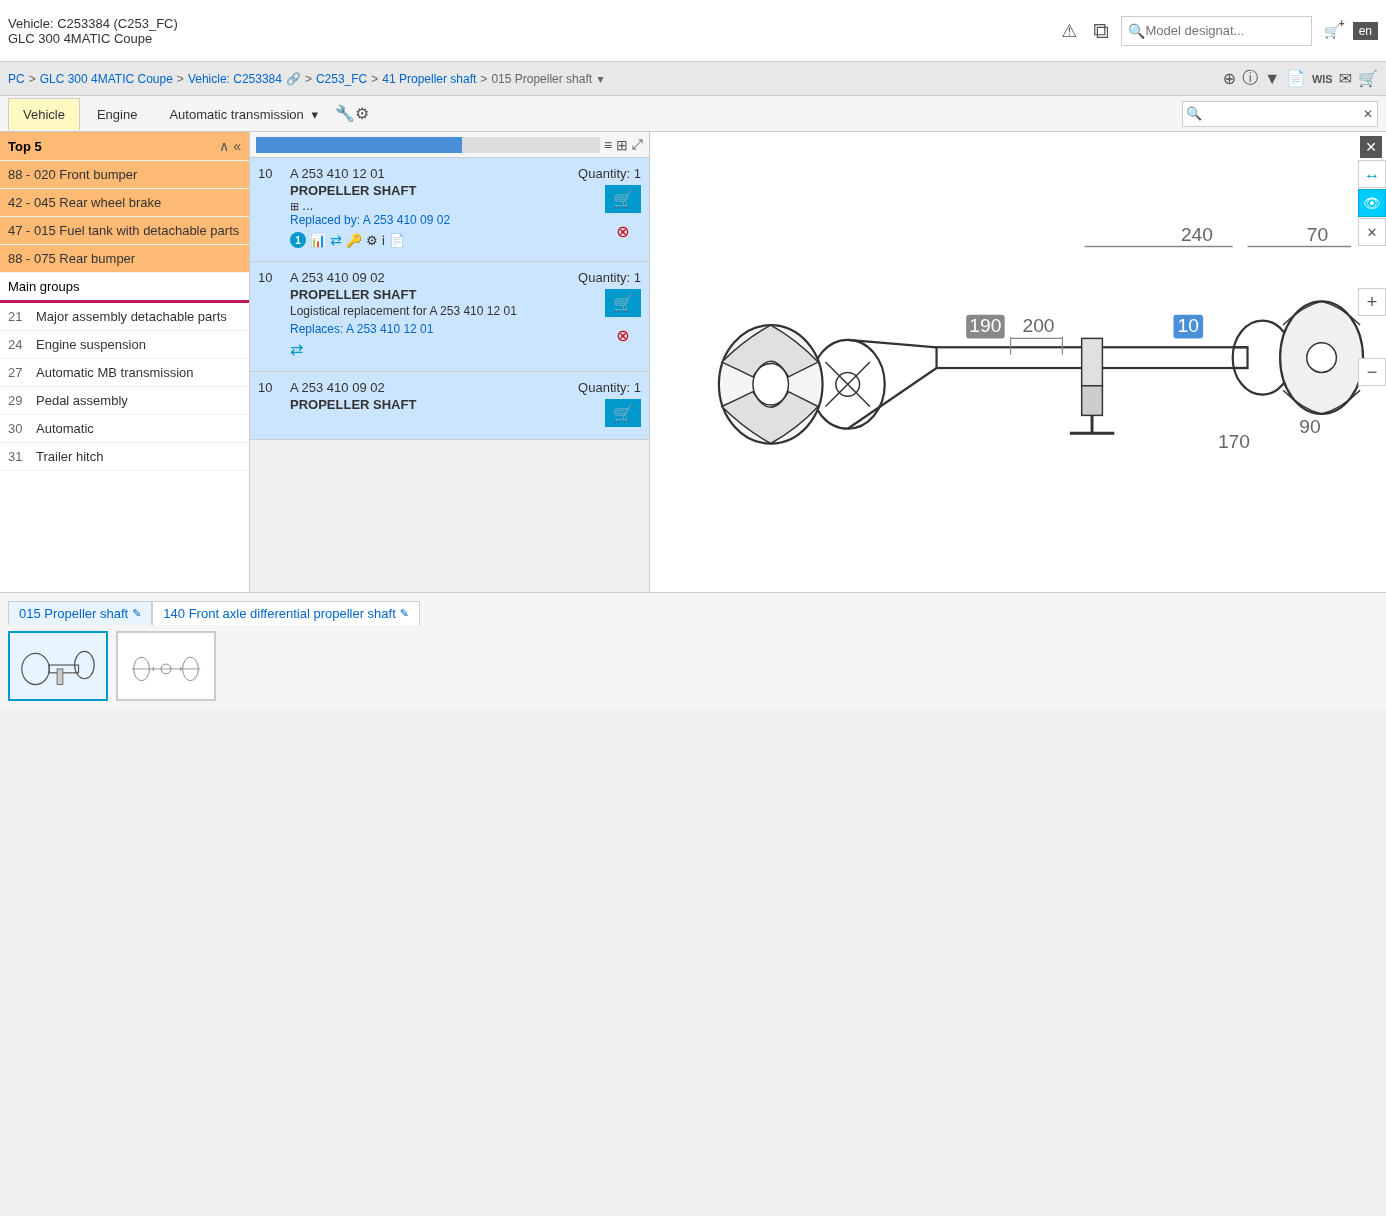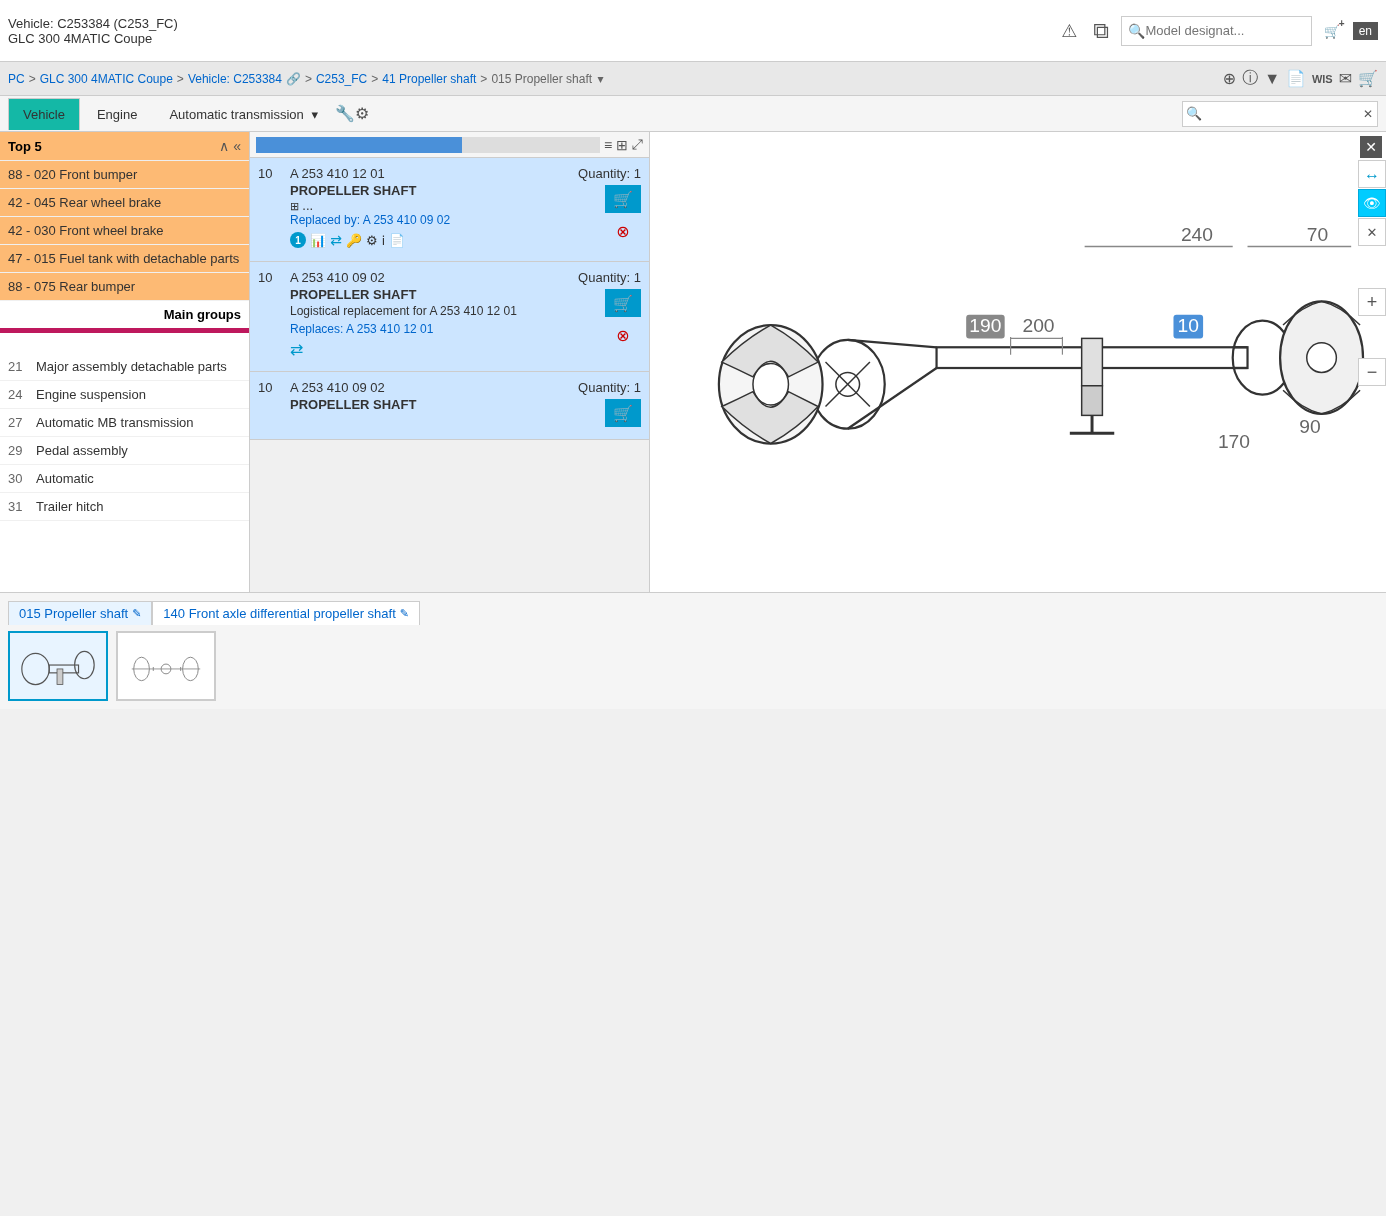--- a/index.html
+++ b/index.html
@@ -23,38 +23,38 @@
     .breadcrumb .separator { color: #666; }
     .breadcrumb-actions { margin-left: auto; display: flex; gap: 6px; }
     .breadcrumb-icon-btn { background: none; border: none; cursor: pointer; color: #555; font-size: 16px; }
     .active-crumb { color: #0066cc; font-size: 12px; cursor: pointer; }
     .crumb-dropdown { display: inline-block; }
     .crumb-arrow { font-size: 10px; margin-left: 2px; color: #0066cc; }
 
     
     .tabs { background: #f5f5f5; border-bottom: 1px solid #ccc; display: flex; align-items: center; padding: 0 8px; height: 36px; }
     .tab { padding: 8px 14px; cursor: pointer; font-size: 13px; color: #333; border: 1px solid transparent; border-bottom: none; margin-right: 2px; }
-    .tab.active { background: #14b8a6; border-color: #ccc; border-bottom-color: #fff; margin-bottom: -1px; z-index: 1; }
+    .tab.active { background: #fef9c3; border-color: #ccc; border-bottom-color: #fff; margin-bottom: -1px; z-index: 1; }
     .tabs-right { margin-left: auto; display: flex; align-items: center; gap: 6px; }
     .tabs-search { display: flex; align-items: center; border: 1px solid #ccc; background: #fff; padding: 2px 4px; height: 26px; }
     .tabs-search input { border: none; outline: none; font-size: 12px; width: 160px; }
     .tab-icon-btn { background: none; border: none; cursor: pointer; color: #555; font-size: 16px; }
 
     
     .main { display: flex; height: calc(1216px - 62px - 36px - 36px - 36px); }
 
     
     .sidebar { width: 250px; background: #fff; border-right: 1px solid #ccc; display: flex; flex-direction: column; overflow: hidden; }
     .sidebar-top5 { background: #fdba74; }
     .sidebar-top5-header { display: flex; align-items: center; justify-content: space-between; padding: 6px 8px; font-weight: bold; font-size: 13px; border-bottom: 1px solid #eee; }
     .sidebar-top5-controls { display: flex; gap: 4px; }
     .sidebar-top5-btn { background: none; border: none; cursor: pointer; color: #555; font-size: 14px; }
     .sidebar-item { padding: 6px 8px; cursor: pointer; font-size: 13px; color: #333; border-bottom: 1px solid #f0f0f0; }
-    .sidebar-section-title { padding: 6px 8px; font-weight: bold; font-size: 13px; border-bottom: 5px solid #be185d; text-align: right; }
-    .sidebar-group-list { overflow-y: auto; flex: 1; margin-top: 20px; }
+    .sidebar-section-title { padding: 6px 8px; font-weight: normal; font-size: 13px; border-bottom: 3px solid #be185d; }
+    .sidebar-group-list { overflow-y: auto; flex: 1; }
     .sidebar-group-item { display: flex; padding: 6px 8px; cursor: pointer; font-size: 13px; color: #333; border-bottom: 1px solid #f0f0f0; }
     .sidebar-group-num { color: #666; min-width: 28px; font-size: 13px; }
     .sidebar-group-label { font-size: 13px; }
 
     
     .parts-panel { width: 400px; border-right: 1px solid #ccc; display: flex; flex-direction: column; }
     .parts-toolbar { display: flex; align-items: center; padding: 4px 6px; background: #f5f5f5; border-bottom: 1px solid #ccc; gap: 4px; }
     .parts-progress { flex: 1; height: 16px; background: #ddd; position: relative; }
     .parts-progress-bar { height: 100%; background: #4a90d9; width: 60%; }
     .parts-icon-btn { background: none; border: none; cursor: pointer; color: #555; font-size: 14px; }
@@ -173,21 +173,20 @@
     <div class="sidebar-top5">
       <div class="sidebar-top5-header">
         <span>Top 5</span>
         <div class="sidebar-top5-controls">
           <button class="sidebar-top5-btn">∧</button>
           <button class="sidebar-top5-btn">«</button>
         </div>
       </div>
       <div class="sidebar-item">88 - 020 Front bumper</div>
       <div class="sidebar-item">42 - 045 Rear wheel brake</div>
-      <div class="sidebar-item">42 - 030 Front wheel brake</div>
       <div class="sidebar-item">47 - 015 Fuel tank with detachable parts</div>
       <div class="sidebar-item">88 - 075 Rear bumper</div>
     </div>
     <div class="sidebar-section-title">Main groups</div>
     <div class="sidebar-group-list">
       <div class="sidebar-group-item">
         <span class="sidebar-group-num">21</span>
         <span class="sidebar-group-label">Major assembly detachable parts</span>
       </div>
       <div class="sidebar-group-item">

